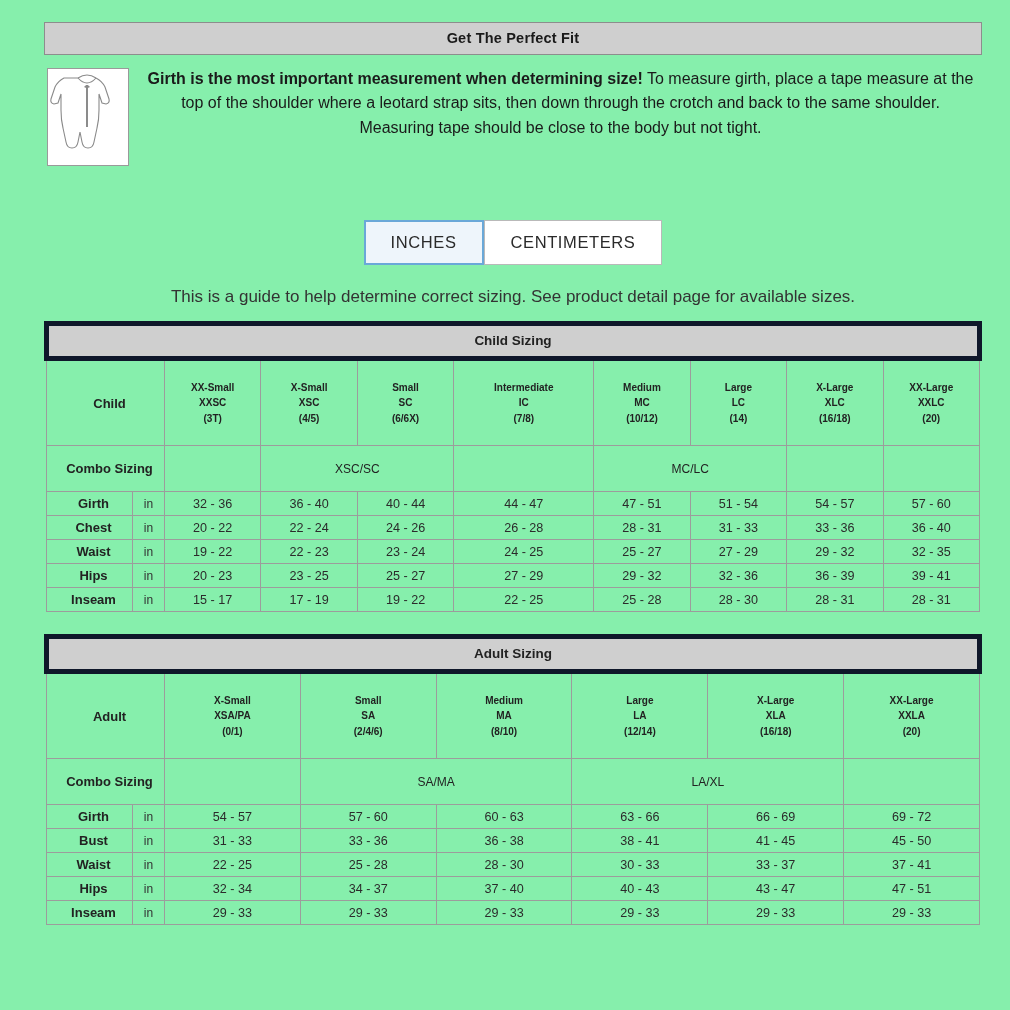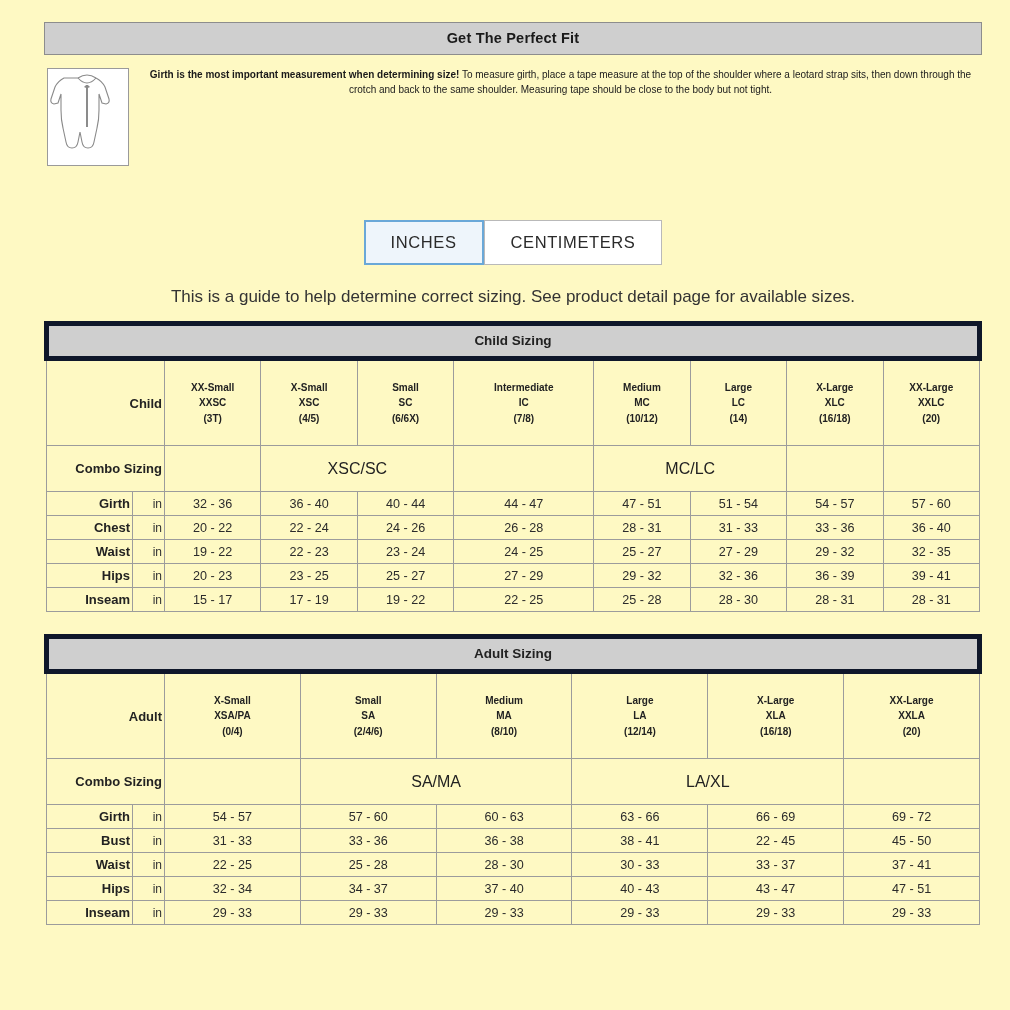--- a/index.html
+++ b/index.html
@@ -12,21 +12,21 @@
     height: 1010px;
     font-family: "Liberation Sans", sans-serif;
     color: #1a1a1a;
     overflow: hidden;
   }
   .page {
     width: 1010px;
     height: 1010px;
     box-sizing: border-box;
     padding: 22px 28px 0 44px;
-    background: #fef9c3;
+    background: #86efac;
   }
 
   
   .banner {
     border: 1px solid #8d8d8d;
     background: #cfcfcf;
     text-align: center;
     font-weight: bold;
     font-size: 14.5px;
     padding: 7px 0 8px 0;
@@ -45,21 +45,21 @@
     border: 1px solid #9a9a9a;
     background: #fff;
     flex: 0 0 auto;
     margin: 3px 10px 0 3px;
     position: relative;
   }
   .figure-box svg { display: block; }
   .intro-text {
     flex: 1 1 auto;
     text-align: center;
-    font-size: 10px;
+    font-size: 16px;
     line-height: 1.52;
     padding: 2px 6px 0 6px;
   }
   .intro-text b { font-weight: bold; }
   .intro-sub {
     text-align: center;
     font-size: 14.2px;
     line-height: 1.5;
     margin-top: 22px;
   }
@@ -110,38 +110,37 @@
     color: #222;
   }
   table.size .sec-head {
     background: #cfcfcf;
     font-weight: bold;
     font-size: 13.5px;
     padding: 7px 0 8px 0;
     border: 5px solid #0f172a;
   }
   table.size th.rowlbl {
-    text-align: right;
+    text-align: center;
     padding-left: 10px;
     font-weight: bold;
     font-size: 13px;
   }
   table.size td.unit {
     font-size: 12px;
     color: #333;
-    text-align: right;
   }
   table.size .colhead {
     font-weight: bold;
     font-size: 10px;
     line-height: 1.55;
     padding: 8px 2px;
   }
   table.size .combo {
-    font-size: 16px;
+    font-size: 12px;
     color: #222;
   }
   table.size .vals { color: #2b2b2b; font-size: 12.6px; }
   .corner-lbl { height: 76px; }
 </style>
 </head>
 <body>
 
 <div class="page">
 
@@ -319,21 +318,21 @@
       </colgroup>
       <tbody>
           <tr>
         <td class="sec-head" colspan="8">Adult Sizing</td>
       </tr>
       <tr>
         <th class="rowlbl corner-lbl" colspan="2">Adult</th>
         <td class="colhead">
           <span>X-Small</span><br>
           <span>XSA/PA</span><br>
-          <span>(0/4)</span>
+          <span>(0/1)</span>
         </td>
         <td class="colhead">
           <span>Small</span><br>
           <span>SA</span><br>
           <span>(2/4/6)</span>
         </td>
         <td class="colhead">
           <span>Medium</span><br>
           <span>MA</span><br>
           <span>(8/10)</span>
@@ -371,21 +370,21 @@
         <td class="vals">66 - 69</td>
         <td class="vals">69 - 72</td>
       </tr>
       <tr>
         <th class="rowlbl">Bust</th>
         <td class="unit">in</td>
         <td class="vals">31 - 33</td>
         <td class="vals">33 - 36</td>
         <td class="vals">36 - 38</td>
         <td class="vals">38 - 41</td>
-        <td class="vals">22 - 45</td>
+        <td class="vals">41 - 45</td>
         <td class="vals">45 - 50</td>
       </tr>
       <tr>
         <th class="rowlbl">Waist</th>
         <td class="unit">in</td>
         <td class="vals">22 - 25</td>
         <td class="vals">25 - 28</td>
         <td class="vals">28 - 30</td>
         <td class="vals">30 - 33</td>
         <td class="vals">33 - 37</td>

